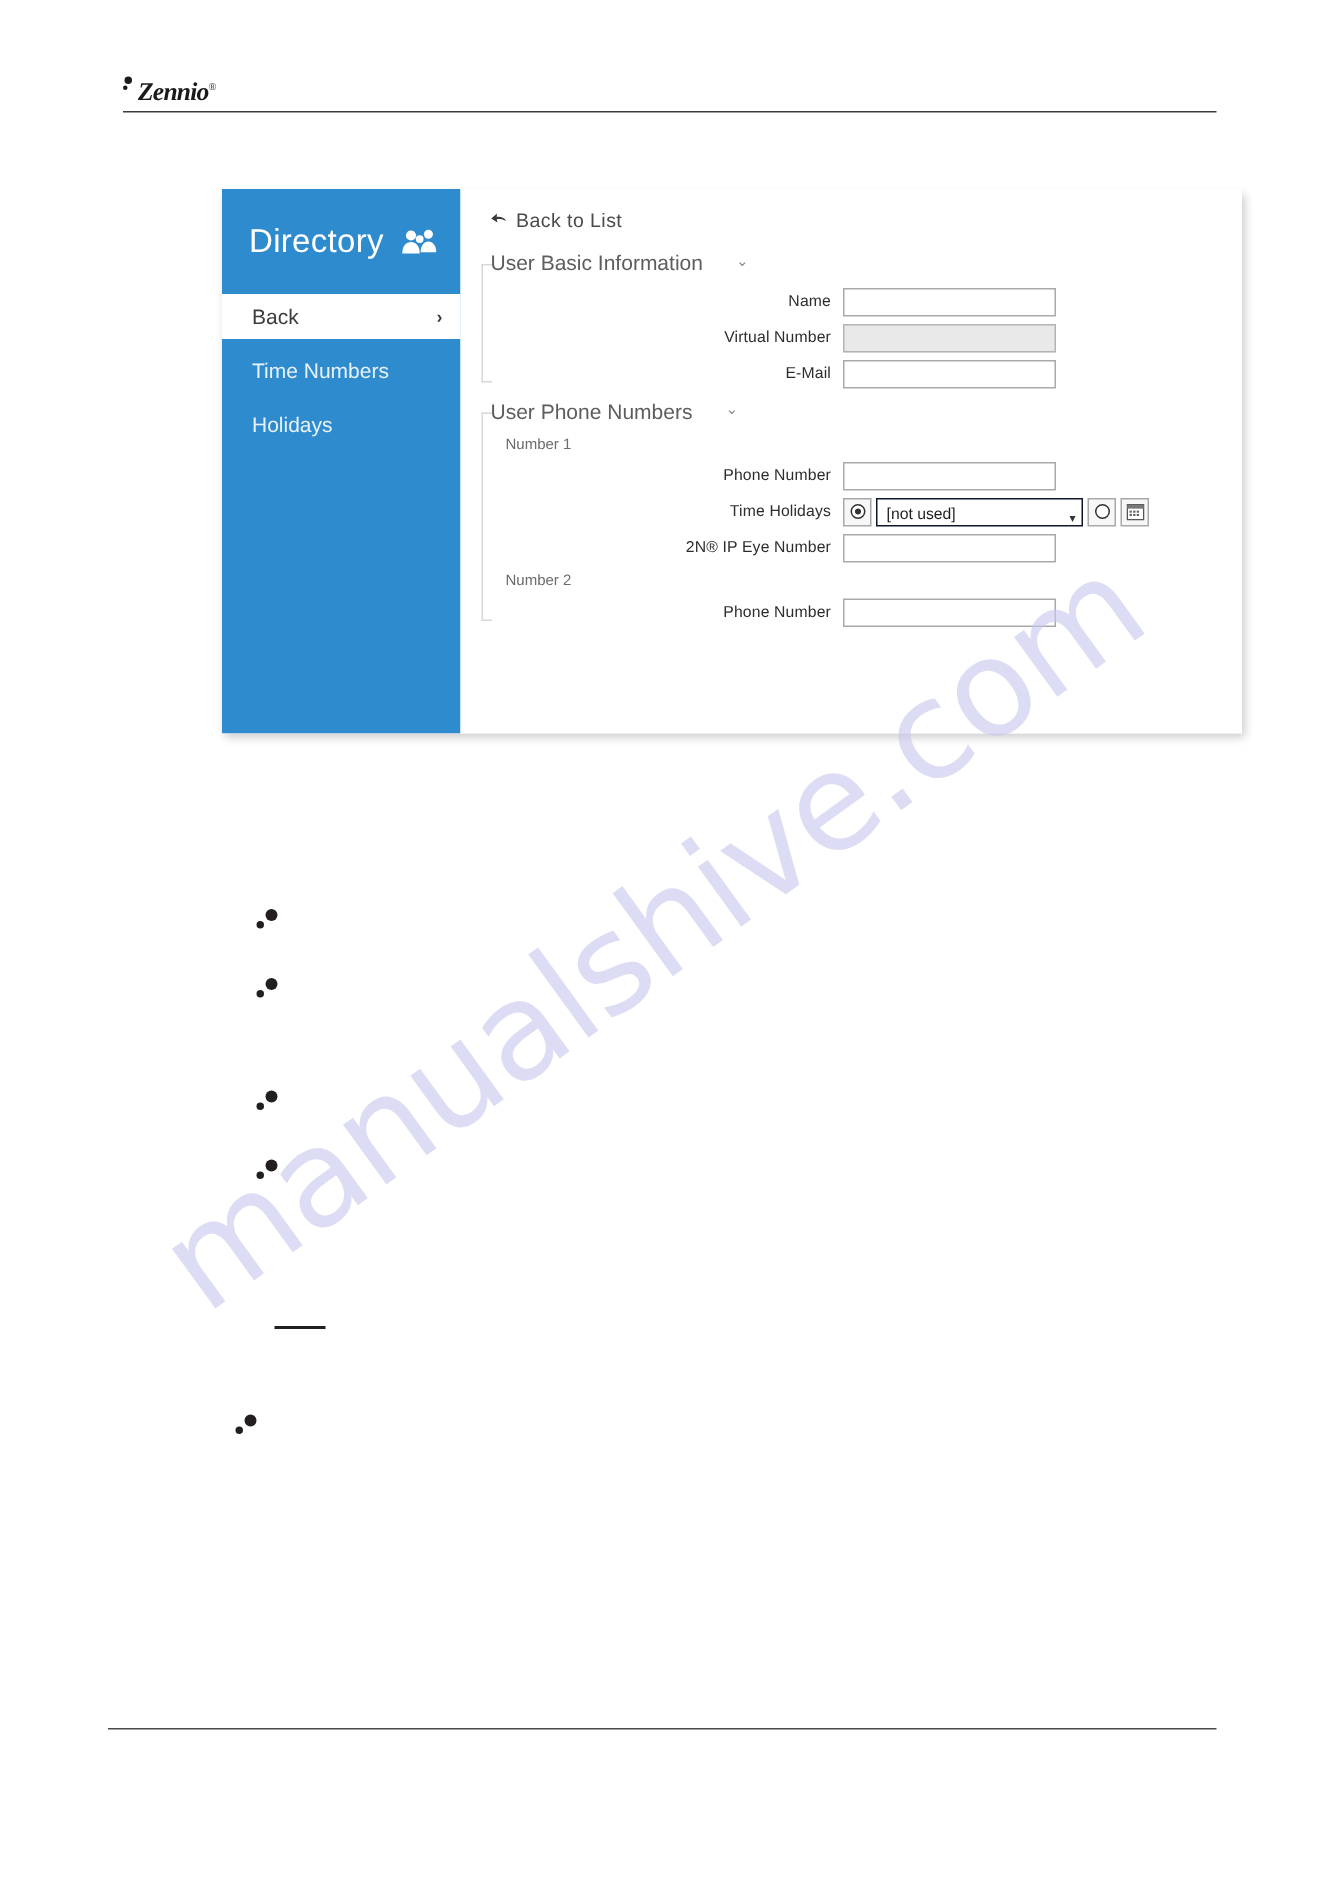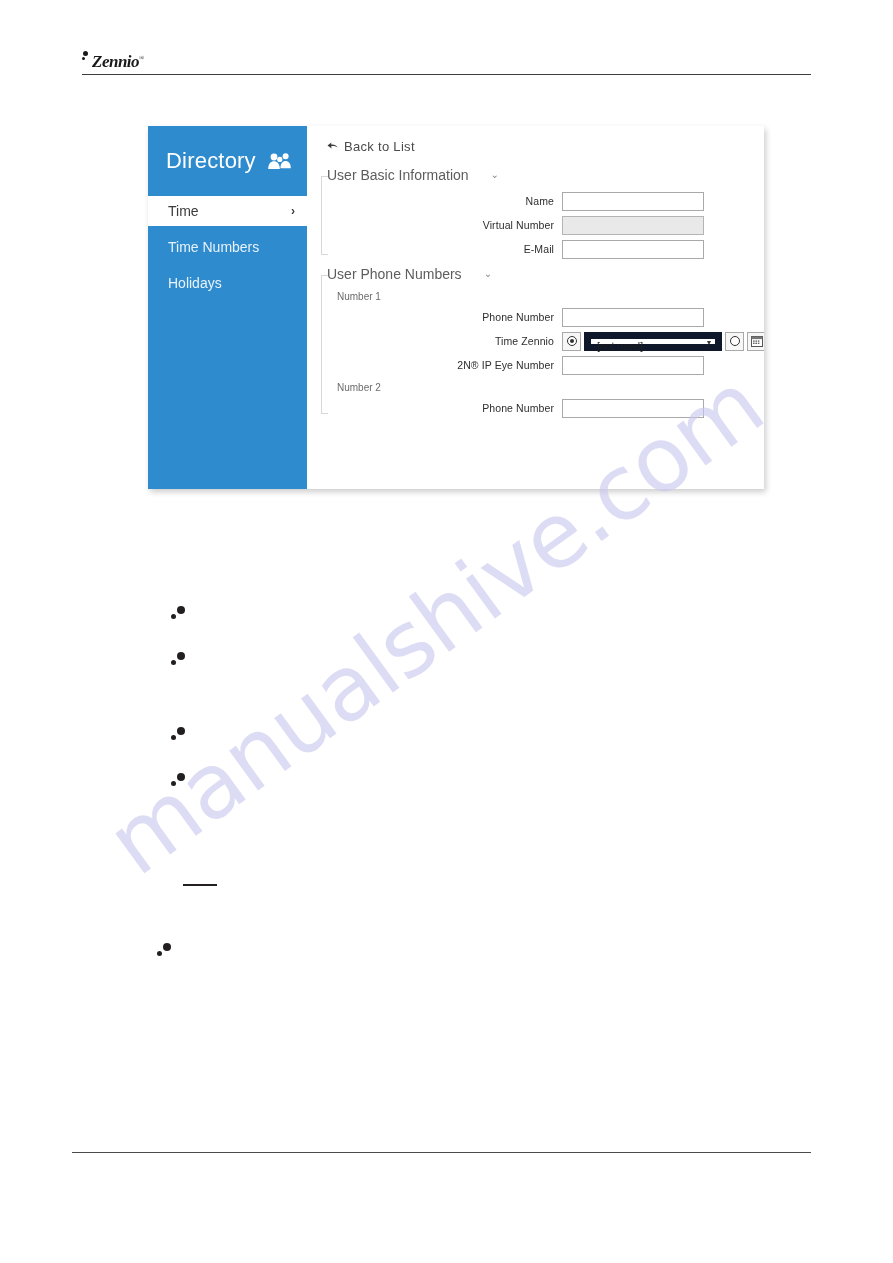--- a/index.html
+++ b/index.html
@@ -103,21 +103,21 @@
     height: 1px;
     background: #4a4a4a;
     z-index: 2;
   }
 
   
   .shot {
     position: absolute;
     left: 148px;
     top: 126px;
-    width: 616px;
+    width: 680px;
     height: 363px;
     background: #ffffff;
     box-shadow: 2px 3px 6px rgba(0,0,0,0.20);
     z-index: 3;
     overflow: hidden;
     display: flex;
   }
 
   
   .shot-sidebar {
@@ -294,24 +294,24 @@
     content: ""; width: 4px; height: 4px; border-radius: 50%; background: #333;
   }
   .radio-off {
     width: 10px; height: 10px; border-radius: 50%;
     border: 1px solid #333; background: #fff; box-sizing: border-box;
   }
   .fselect {
     width: 138px;
     height: 19px;
     box-sizing: border-box;
-    border: 7px solid #0f172a;
-    background: #ffffff;
-    display: flex;
-    align-items: flex-start;
+    border: 1px solid #0f172a;
+    background: #ffffff;
+    display: flex;
+    align-items: flex-end;
     padding: 0 4px 0 6px;
     font-size: 10.5px;
     color: #1f1f1f;
   }
   .fselect-value { flex: 1 1 auto; line-height: 14px; }
   .fselect-caret { font-size: 8px; color: #333; line-height: 8px; }
   .icon-box {
     width: 19px;
     height: 19px;
     box-sizing: border-box;
@@ -368,21 +368,21 @@
       <svg class="dir-people-icon" viewBox="0 0 26 20">
         <circle cx="7" cy="6" r="3.4" fill="#ffffff"></circle>
         <path d="M1.2 18 C1.2 12.6 4 10.3 7 10.3 C10 10.3 12.8 12.6 12.8 18 Z" fill="#ffffff"></path>
         <circle cx="18.6" cy="5.2" r="3" fill="#ffffff"></circle>
         <path d="M13.4 17.2 C13.4 12.4 15.9 10 18.6 10 C21.3 10 23.8 12.4 23.8 17.2 Z" fill="#ffffff"></path>
         <circle cx="12.8" cy="8.4" r="2.6" fill="#ffffff"></circle>
       </svg>
     </div>
 
     <div class="nav-item active">
-      <span class="nav-label">Time</span>
+      <span class="nav-label">Back</span>
       <span class="nav-chevron">›</span>
     </div>
     <div class="nav-item">
       <span class="nav-label">Time Numbers</span>
     </div>
     <div class="nav-item">
       <span class="nav-label">Holidays</span>
     </div>
   </div>
 
@@ -426,21 +426,21 @@
       </div>
 
       <div class="group-label">Number 1</div>
 
       <div class="frow">
         <div class="flabel">Phone Number</div>
         <input class="finput" type="text" value="" style="">
       </div>
 
       <div class="frow">
-        <div class="flabel">Time Zennio</div>
+        <div class="flabel">Time Holidays</div>
         <div class="tp-group">
           <div class="radio-box">
             <span class="radio-on"></span>
           </div>
           <div class="fselect">
             <span class="fselect-value">[not used]</span>
             <span class="fselect-caret">▾</span>
           </div>
           <div class="radio-box">
             <span class="radio-off"></span>

